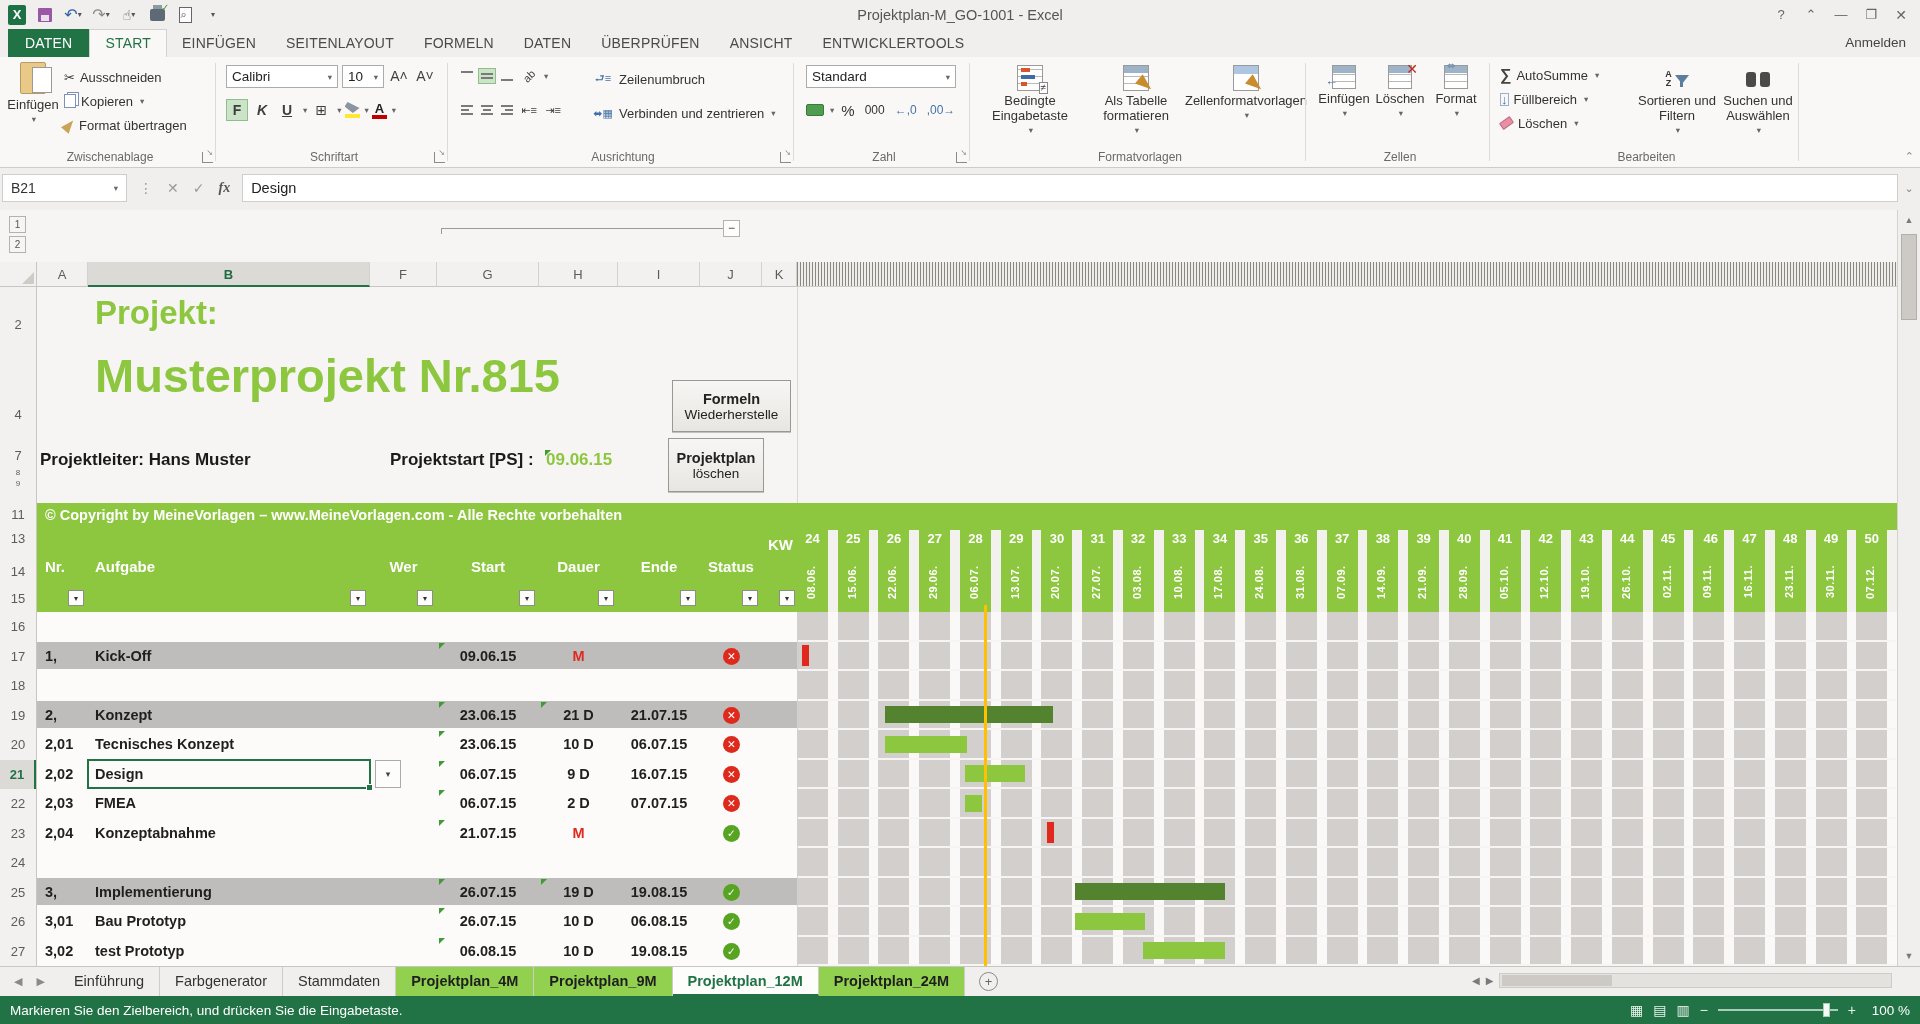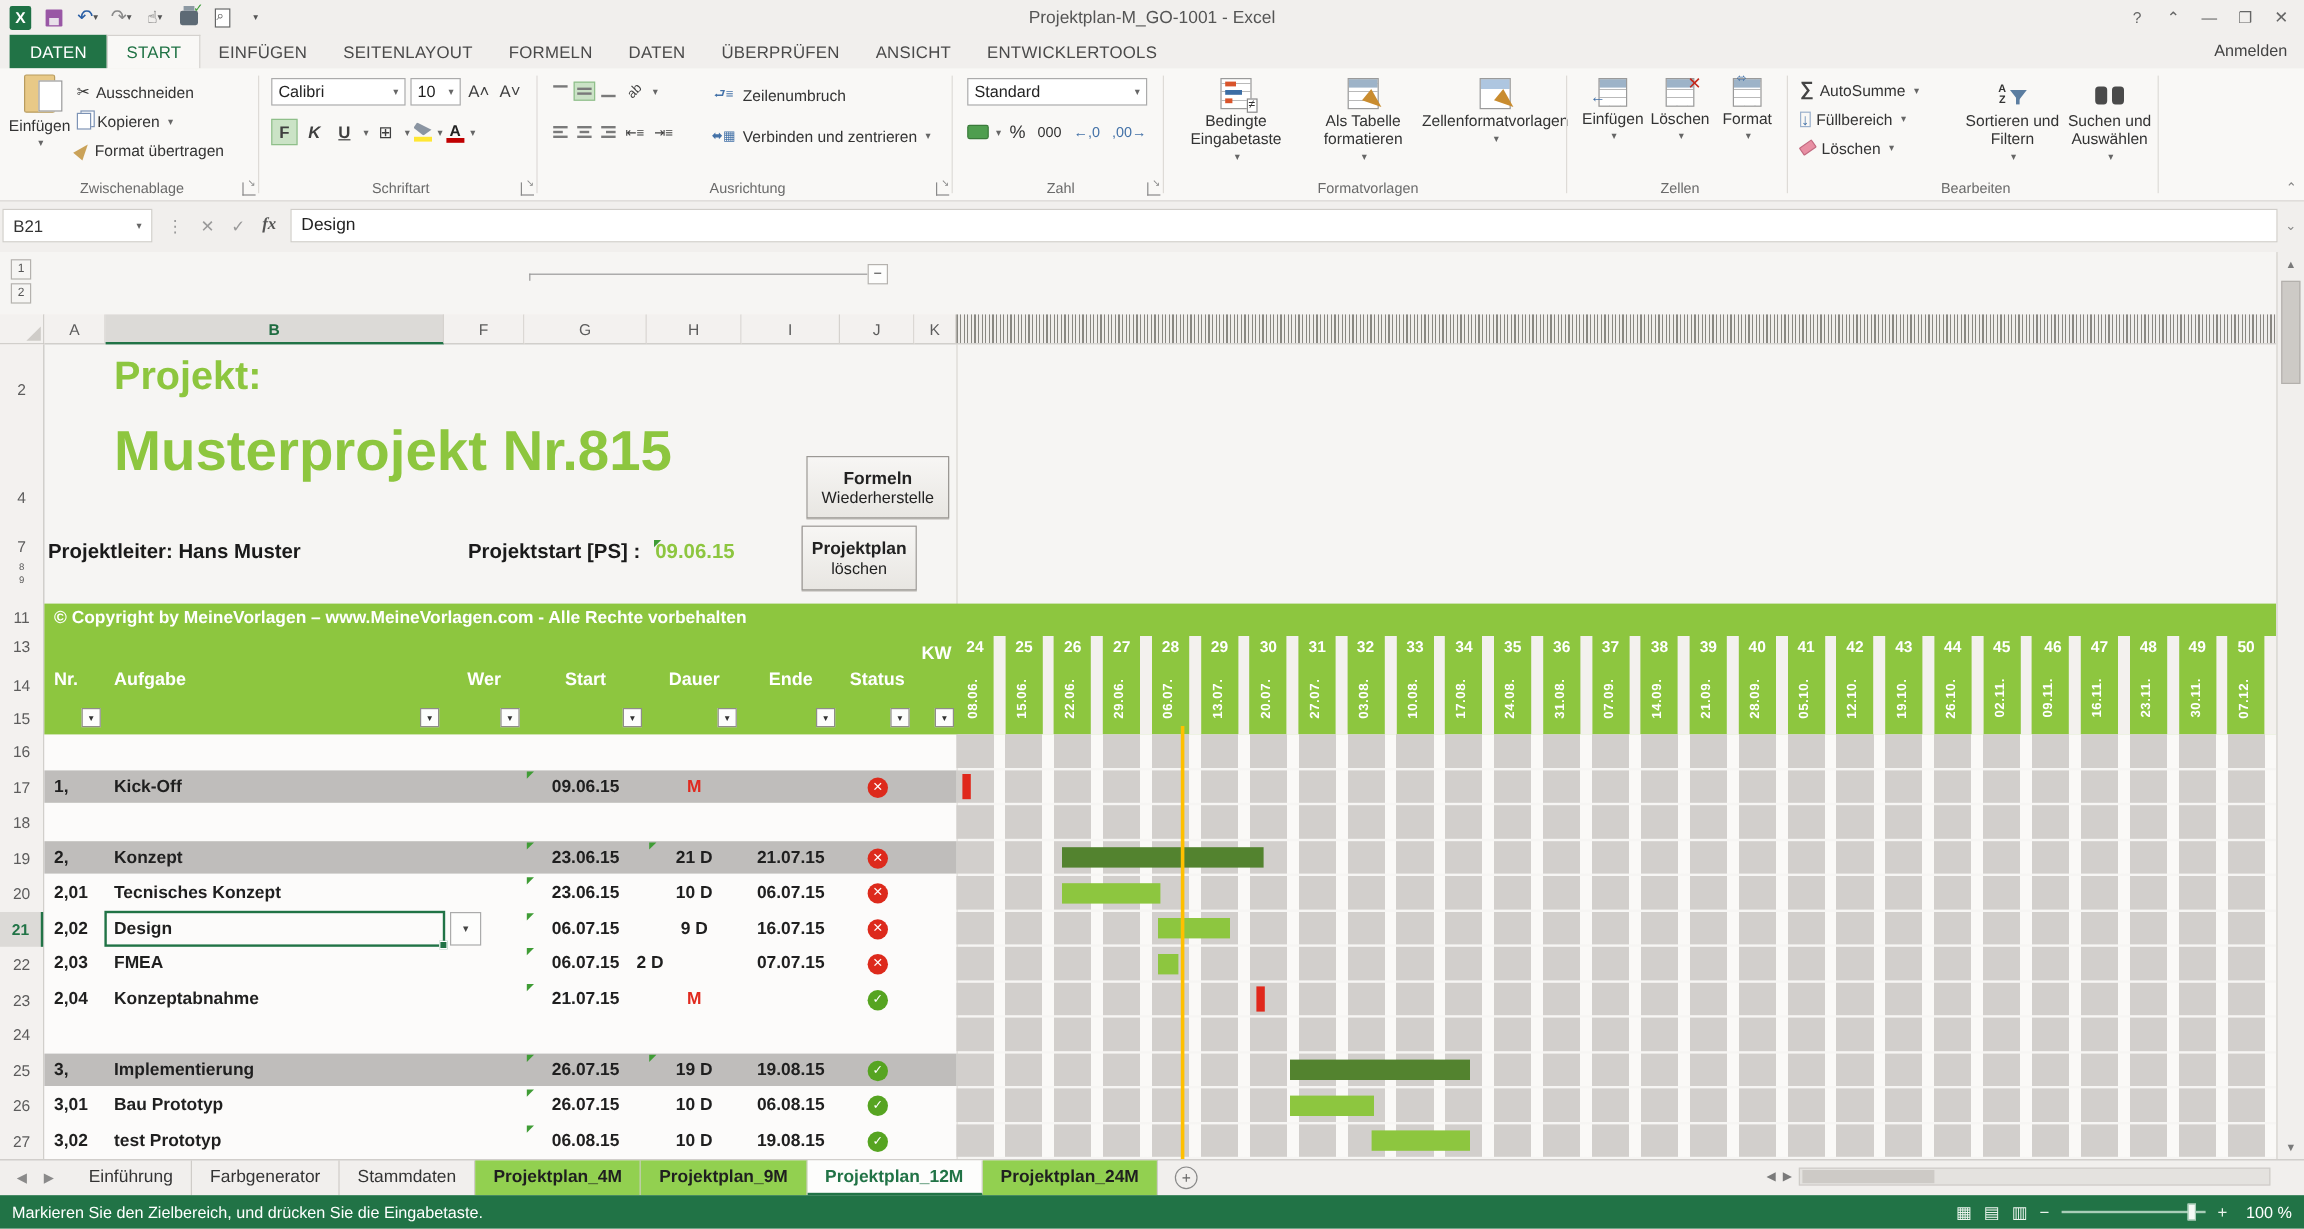--- a/index.html
+++ b/index.html
@@ -638,21 +638,21 @@
       <div class="cellv" style="left:440px;width:96px;text-align:center;top:549.5px;height:29.5px;line-height:29.5px">06.07.15</div>
       <div class="cellv" style="left:530.5px;width:96px;text-align:center;top:549.5px;height:29.5px;line-height:29.5px">9 D</div>
       <div class="cellv" style="left:611px;width:96px;text-align:center;top:549.5px;height:29.5px;line-height:29.5px">16.07.15</div>
       <div class="ctri" style="left:439px;top:550.5px"></div>
       <div class="stic cross" style="left:723px;top:555.5px">✕</div>
       <div class="gbar light" style="left:964.8518518518518px;top:555px;width:60.29629629629619px"></div>
       <div class="wkrow" style="left:797px;top:579px;width:1100px;height:27.5px;background:repeating-linear-gradient(90deg,#d2cfcc 0px,#d2cfcc 31px,#faf9f7 31px,#faf9f7 40.74074074074074px)"></div>
       <div class="cellv" style="left:45px;top:579px;height:29.5px;line-height:29.5px">2,03</div>
       <div class="cellv" style="left:95px;top:579px;height:29.5px;line-height:29.5px">FMEA</div>
       <div class="cellv" style="left:440px;width:96px;text-align:center;top:579px;height:29.5px;line-height:29.5px">06.07.15</div>
-      <div class="cellv" style="left:530.5px;width:96px;text-align:left;top:579px;height:29.5px;line-height:29.5px">2 D</div>
+      <div class="cellv" style="left:530.5px;width:96px;text-align:center;top:579px;height:29.5px;line-height:29.5px">2 D</div>
       <div class="cellv" style="left:611px;width:96px;text-align:center;top:579px;height:29.5px;line-height:29.5px">07.07.15</div>
       <div class="ctri" style="left:439px;top:580px"></div>
       <div class="stic cross" style="left:723px;top:585px">✕</div>
       <div class="gbar light" style="left:964.8518518518518px;top:584.5px;width:17.111111111111086px"></div>
       <div class="wkrow" style="left:797px;top:608.5px;width:1100px;height:27.5px;background:repeating-linear-gradient(90deg,#d2cfcc 0px,#d2cfcc 31px,#faf9f7 31px,#faf9f7 40.74074074074074px)"></div>
       <div class="cellv" style="left:45px;top:608.5px;height:29.5px;line-height:29.5px">2,04</div>
       <div class="cellv" style="left:95px;top:608.5px;height:29.5px;line-height:29.5px">Konzeptabnahme</div>
       <div class="cellv" style="left:440px;width:96px;text-align:center;top:608.5px;height:29.5px;line-height:29.5px">21.07.15</div>
       <div class="cellv red" style="left:530.5px;width:96px;text-align:center;top:608.5px;height:29.5px;line-height:29.5px">M</div>
       <div class="ctri" style="left:439px;top:609.5px"></div>

